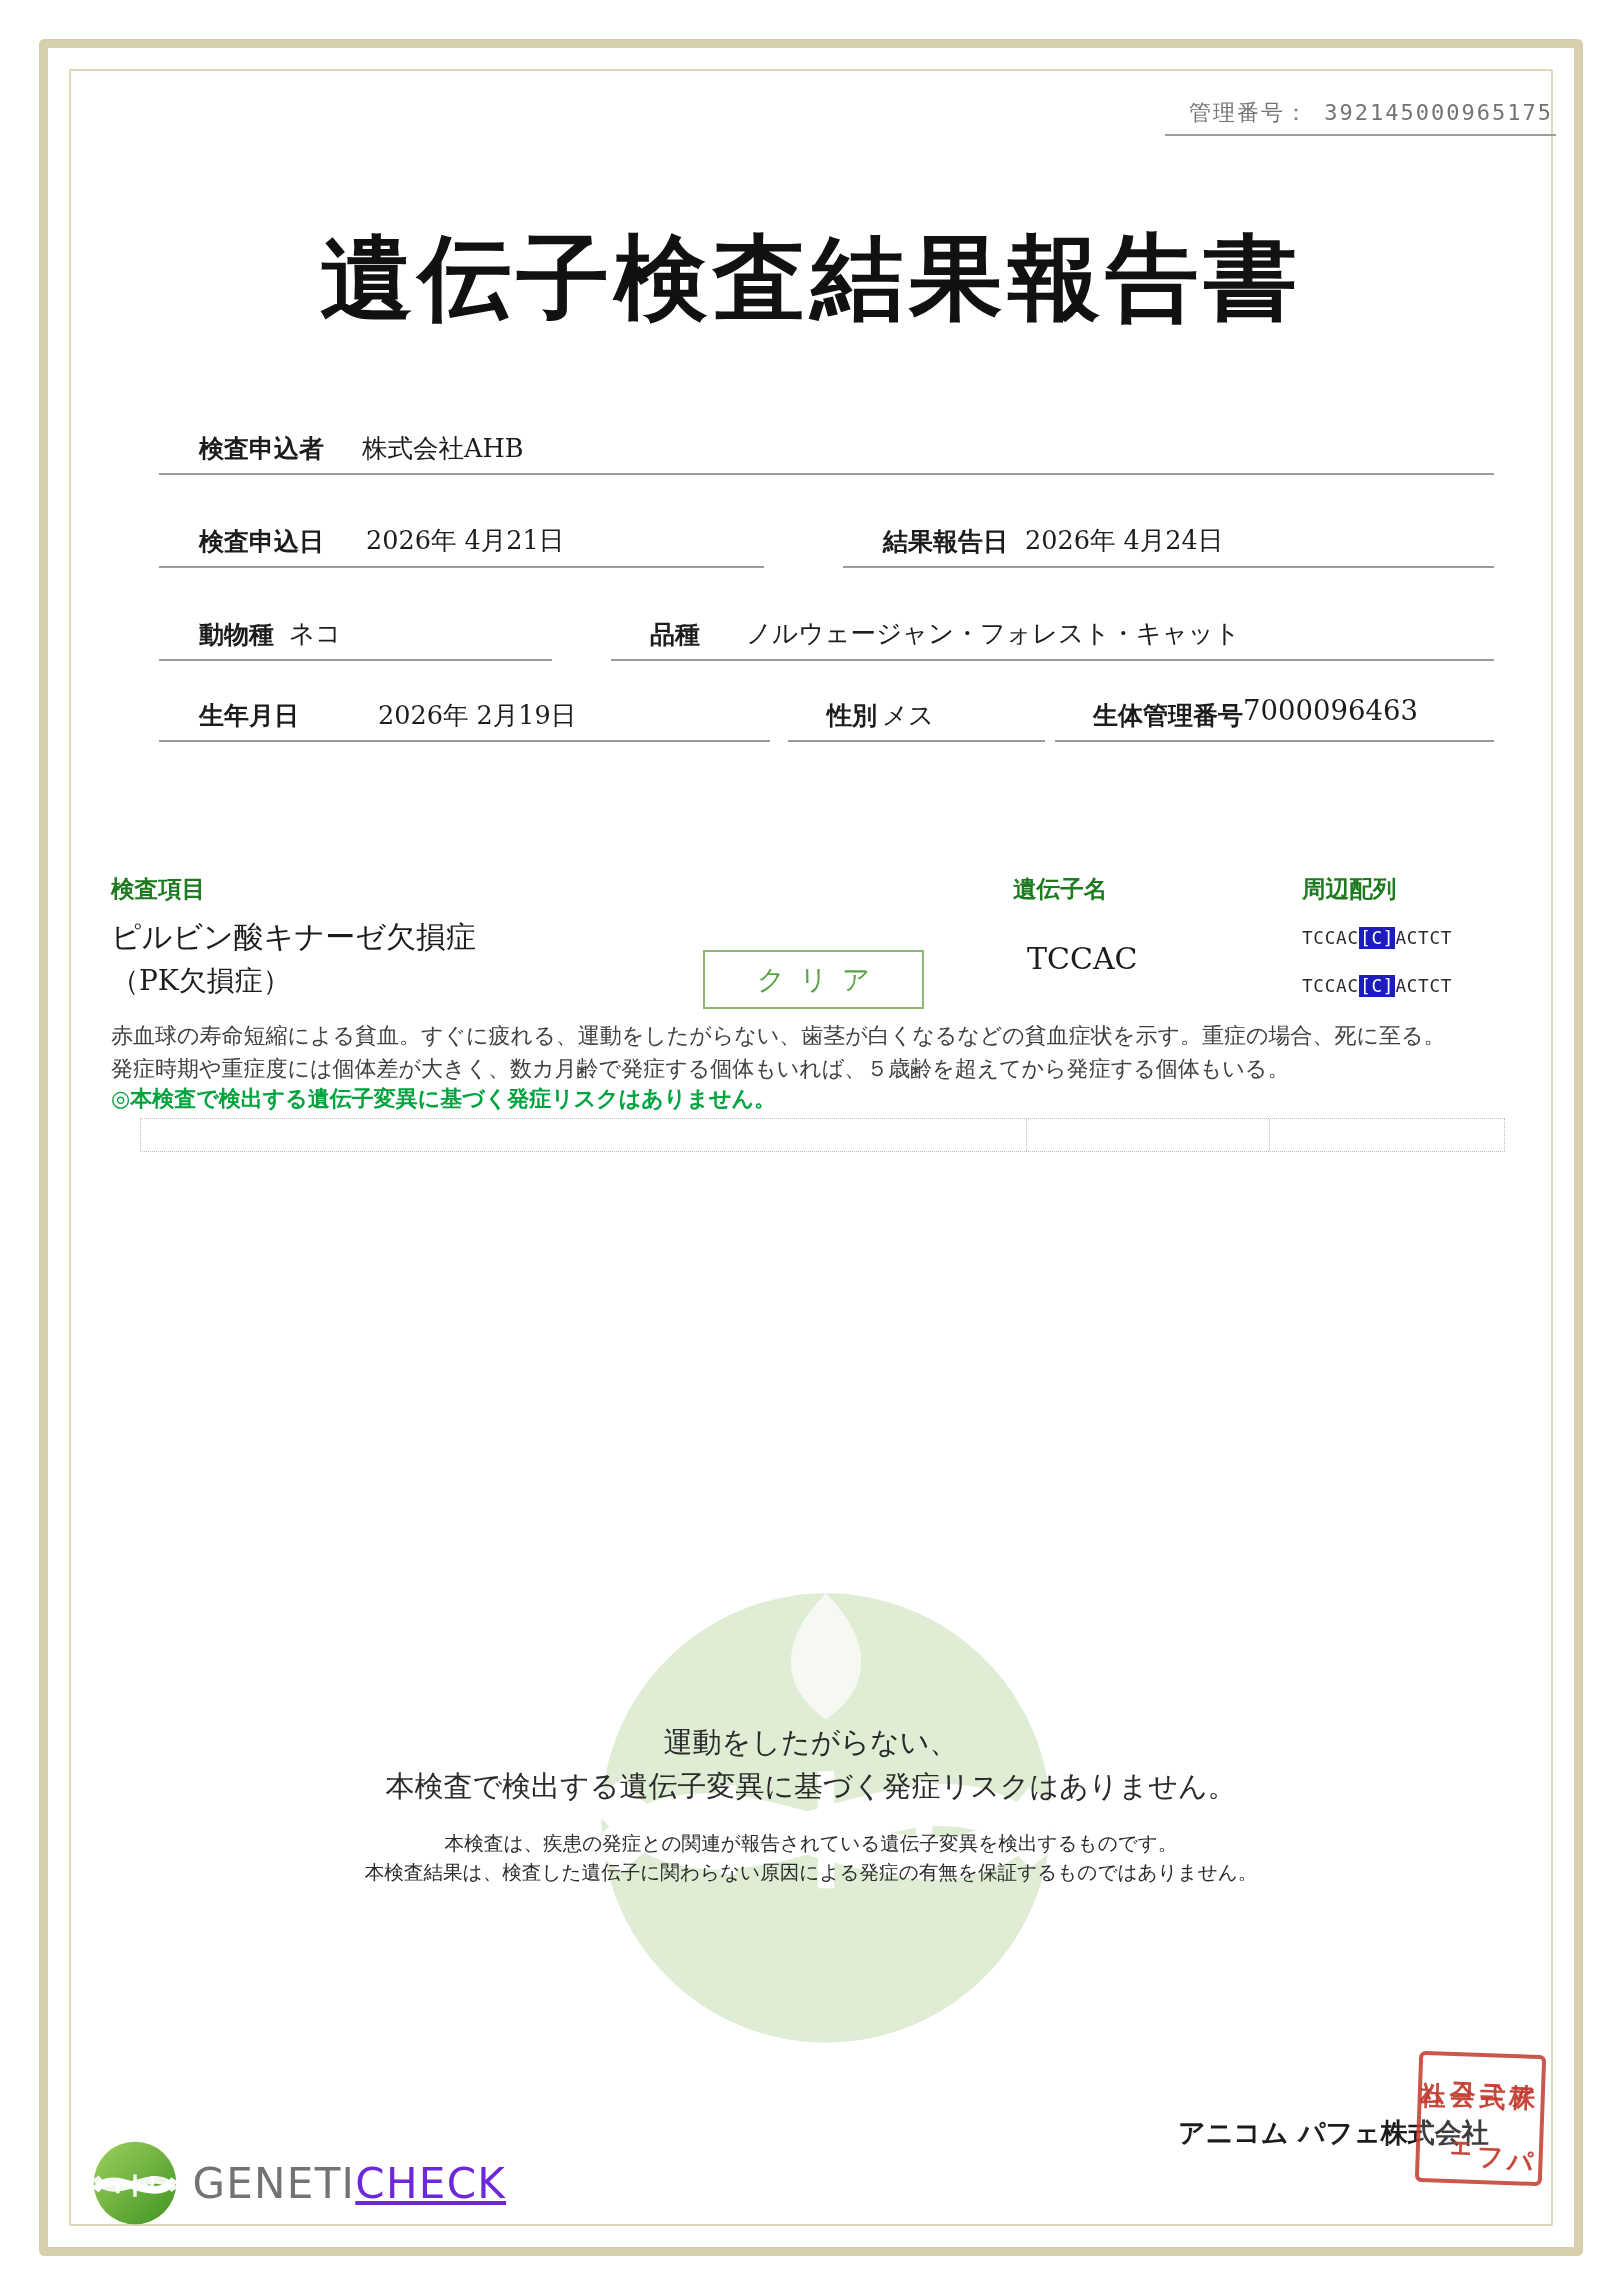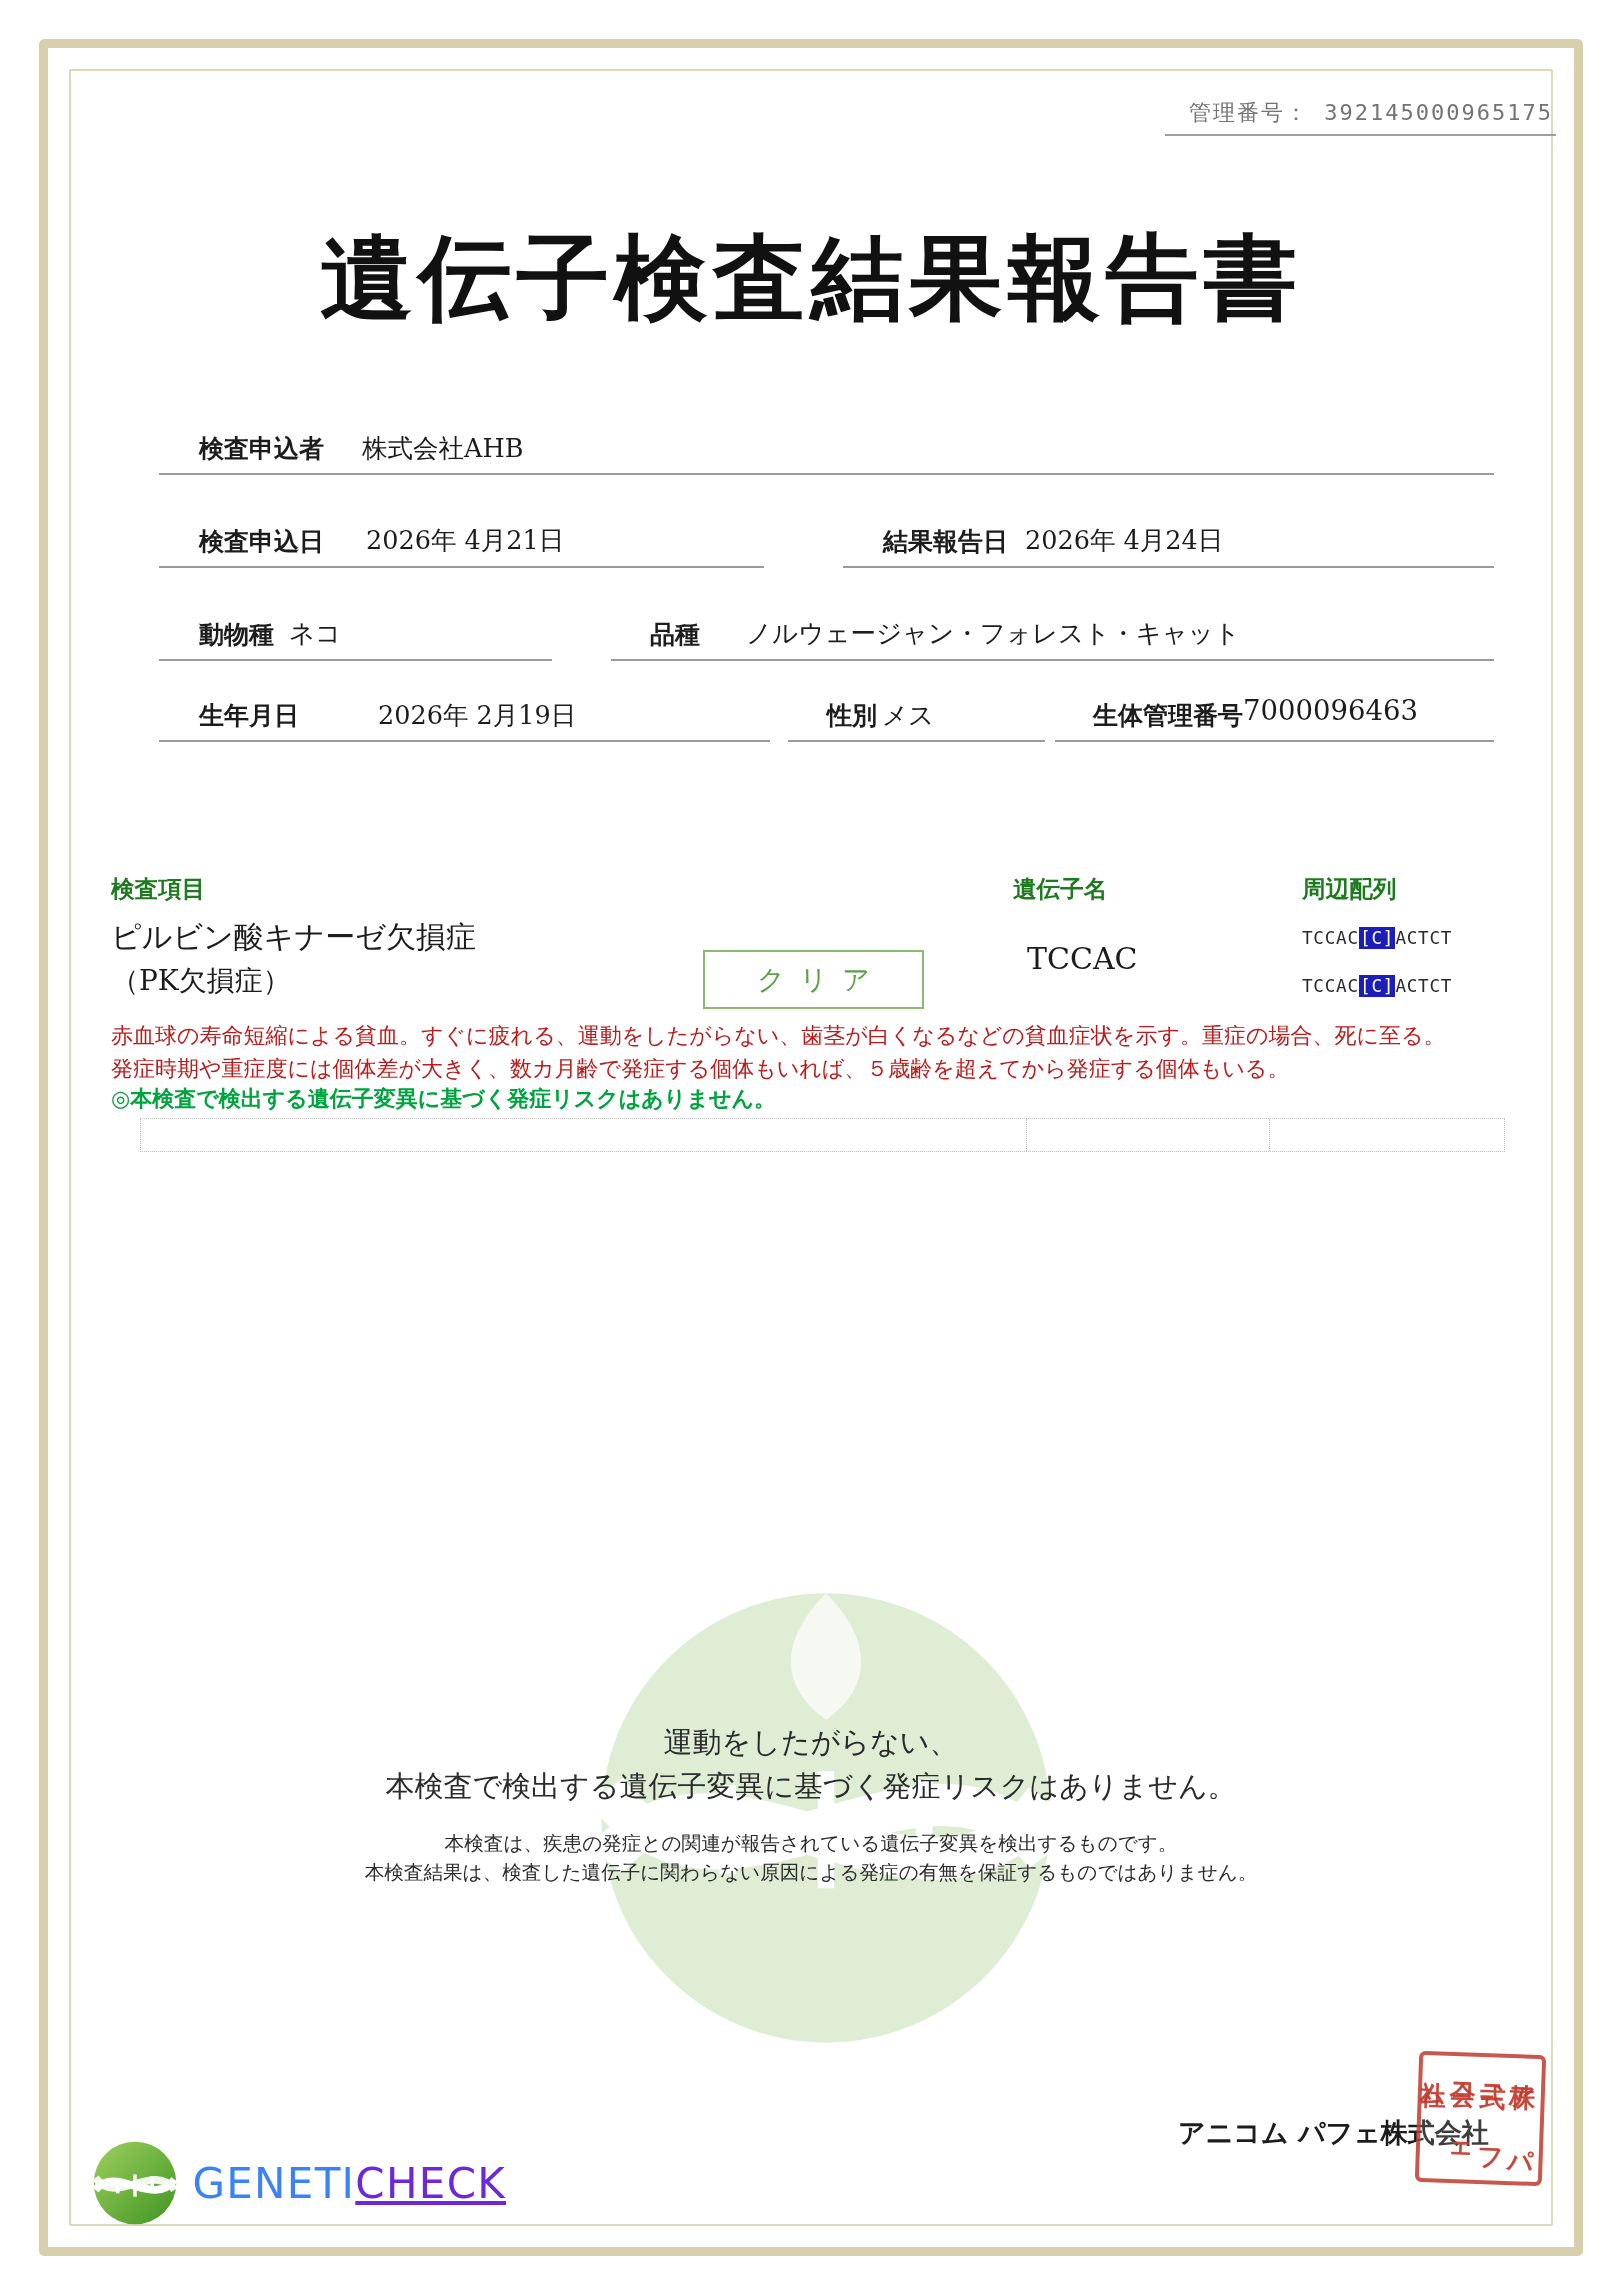--- a/index.html
+++ b/index.html
@@ -52,21 +52,21 @@
   }
 
   .gene-name { font-size:30px; white-space:nowrap; }
 
   .seq {
     font-family:"DejaVu Sans Mono","Liberation Mono",monospace;
     font-size:17.7px; color:#2a2a2a; white-space:nowrap; letter-spacing:0.7px;
   }
   .seq .variant { background:#1d1db8; color:#ffffff; padding:0.7px 1.3px; }
 
-  .desc { font-size:22px; color:#b91c1c; white-space:nowrap; }
+  .desc { font-size:22px; color:#404040; white-space:nowrap; }
   .risk-note { font-size:22px; font-weight:bold; color:#00a33e; white-space:nowrap; }
 
   .dot-box {
     position:absolute; left:140px; top:1118px; width:1365px; height:34px;
     border:1.3px dotted #bdbdbd;
   }
   .dot-div { position:absolute; top:0; bottom:0; border-left:1.3px dotted #bdbdbd; }
 
   .summary {
     position:absolute; left:0; width:100%; text-align:center; z-index:2;
@@ -76,21 +76,21 @@
   .summary.small{ font-size:19.6px; }
 
   .watermark { position:absolute; left:592px; top:1584px; width:468px; height:468px; z-index:0; }
 
   .brand { position:absolute; left:92px; top:2140px; display:flex; align-items:center; z-index:2; }
   .brand svg { width:86px; height:86px; }
   .brand .word {
     margin-left:14.4px; font-family:"DejaVu Sans","Liberation Sans",sans-serif;
     font-size:42px; letter-spacing:1.3px; font-weight:400; white-space:nowrap;
   }
-  .brand .g1 { color:#3b82f6; }
+  .brand .g1 { color:#737373; }
   .brand .g2 { color:#6d28d9;text-decoration:underline; }
 
   .company {
     position:absolute; left:1178px; top:2115px; font-size:27px; font-weight:bold;
     white-space:nowrap; z-index:1;
   }
 
   .seal {
     position:absolute; left:1417px; top:2053px; width:127px; height:131px;
     border:4.6px solid rgba(193,58,45,.85); border-radius:6.5px;

